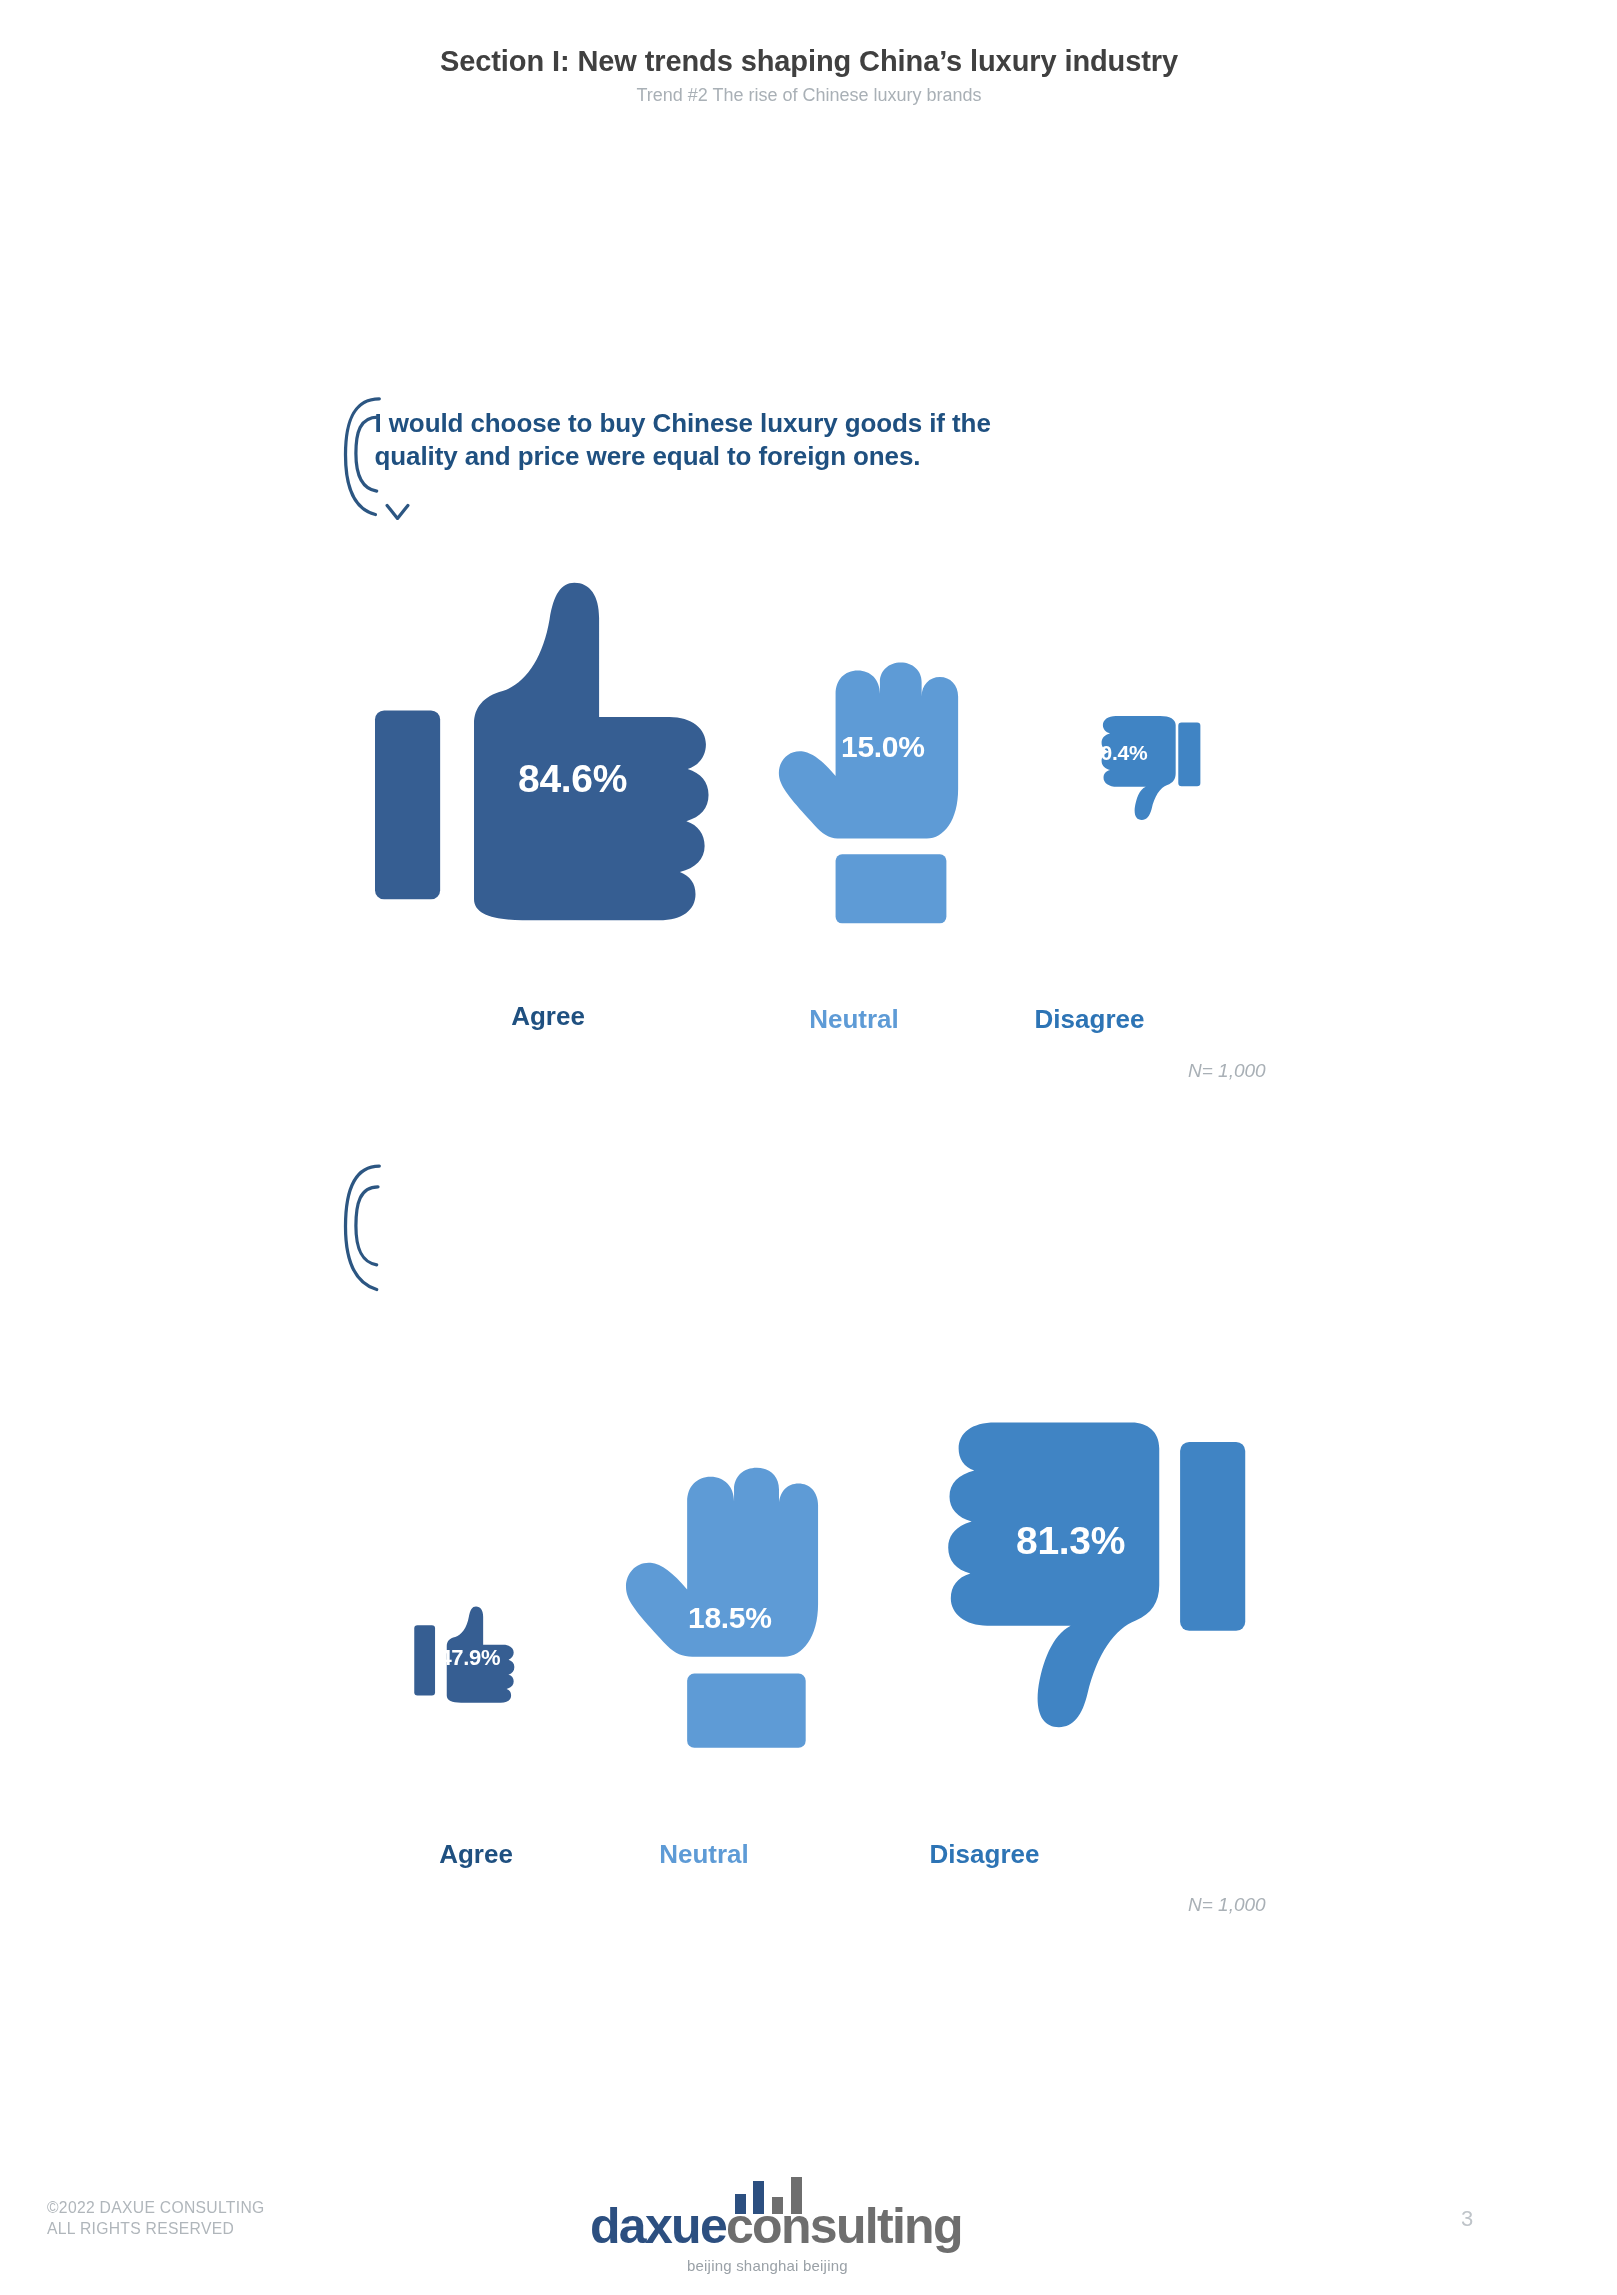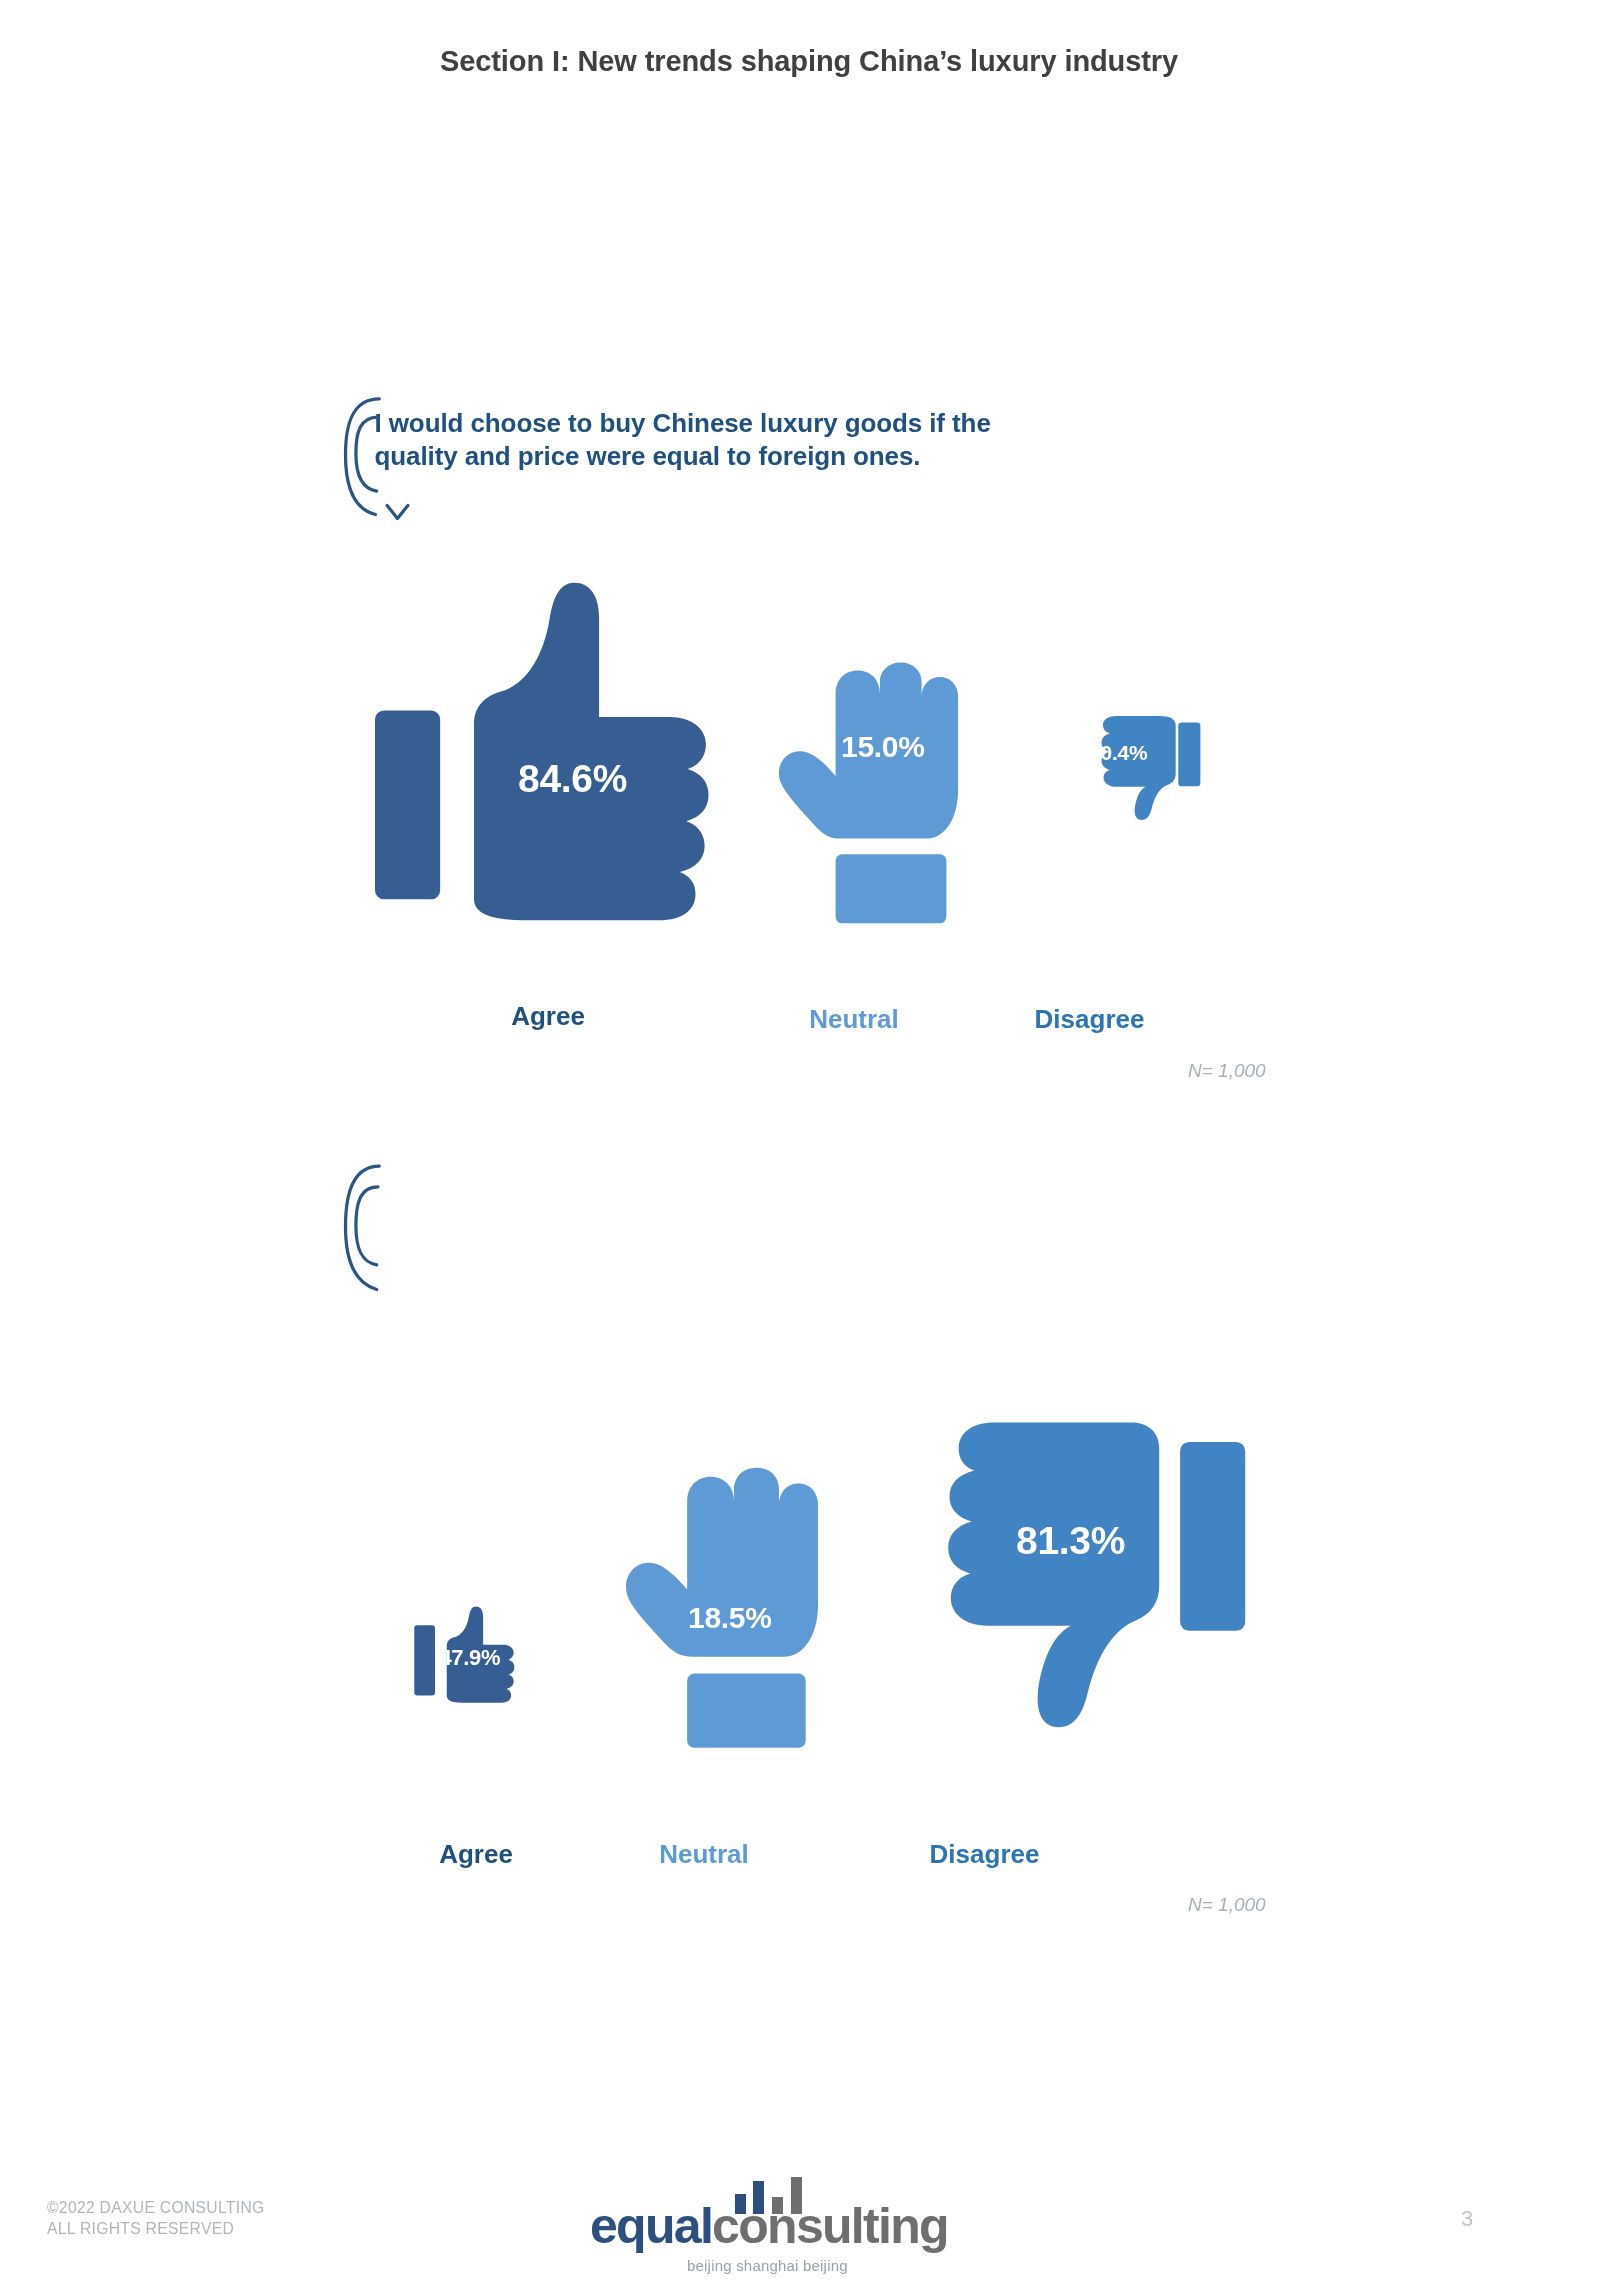--- a/index.html
+++ b/index.html
@@ -147,20 +147,21 @@
     width: 76px;
     height: 37px;
   }
   .logo-bar { position: absolute; bottom: 0; width: 11px; }
 </style>
 </head>
 <body>
 
 <div id="header">
   <div id="header-title">Section I: New trends shaping China’s luxury industry</div>
+  <div id="header-subtitle">Trend #2 The rise of Chinese luxury brands</div>
 </div>
 
 <div class="quote-block" id="quote-1" style="left:339px; top:391px; width:717px;">
   <div class="quote-mark">
     <svg width="78" height="130" viewBox="0 0 120 200">
       <path d="M62 12 C22 12, 10 48, 10 98 C10 148, 24 182, 56 190" fill="none" stroke="#2C5682" stroke-width="5" stroke-linecap="round"></path>
       <path d="M60 40 C32 40, 26 64, 26 96 C26 128, 34 150, 58 154" fill="none" stroke="#2C5682" stroke-width="5" stroke-linecap="round"></path>
       <path d="M74 176 L90 196 L106 176" fill="none" stroke="#2C5682" stroke-width="5" stroke-linecap="round" stroke-linejoin="round"></path>
     </svg>
   </div>
@@ -356,18 +357,18 @@
 <div id="footer-copyright">©2022 DAXUE CONSULTING
 ALL RIGHTS RESERVED</div>
 
 <div id="logo">
   <div id="logo-bars">
     <div class="logo-bar" style="left:0px;   height:19.6px; background:#2C4F80;"></div>
     <div class="logo-bar" style="left:18px;  height:33px; background:#2C4F80;"></div>
     <div class="logo-bar" style="left:37px;  height:17px; background:#6E6E6E;"></div>
     <div class="logo-bar" style="left:56px;  height:37px; background:#6E6E6E;"></div>
   </div>
-  <div id="logo-wordmark"><span class="logo-daxue">equal</span><span class="logo-consulting">consulting</span></div>
+  <div id="logo-wordmark"><span class="logo-daxue">daxue</span><span class="logo-consulting">consulting</span></div>
   <div id="logo-tagline">beijing shanghai beijing</div>
 </div>
 
 <div id="page-number">3</div>
 
 
 </body></html>

